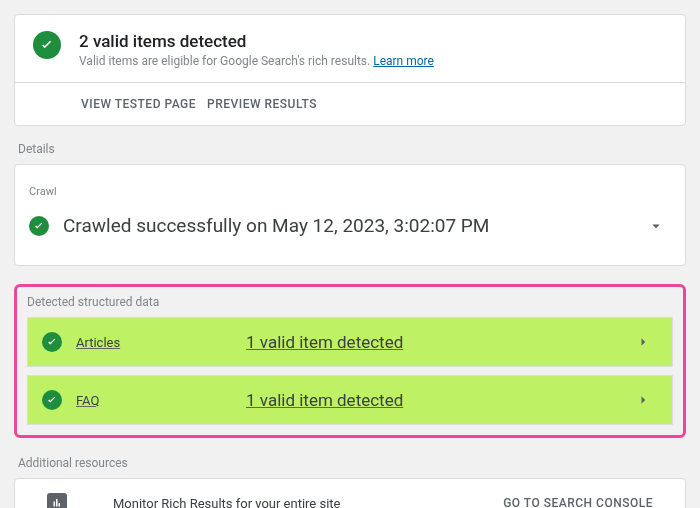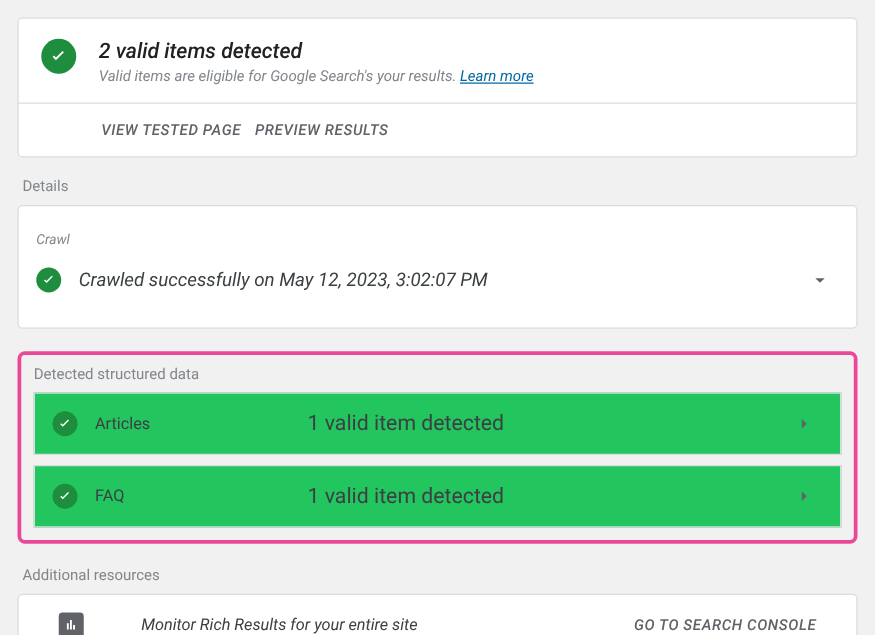--- a/index.html
+++ b/index.html
@@ -13,21 +13,20 @@
       width: 700px;
       height: 508px;
       padding: 14px;
       font-size: 13px;
       color: #5f6368;
     }
     .card {
       background: #fff;
       border: 1px solid #dadce0;
       border-radius: 4px;
-      font-style: italic;
     }
     .summary-card {
       margin-bottom: 16px;
     }
     .summary-top {
       display: flex;
       align-items: flex-start;
       padding: 16px 18px 14px 18px;
     }
     .check-circle {
@@ -99,21 +98,21 @@
       margin-bottom: 8px;
     }
     .row {
       display: flex;
       align-items: center;
       padding: 8px 0;
     }
     .row-text {
       margin-left: 14px;
       color: #3c4043;
-      font-size: 15px;
+      font-size: 19px;
       flex: 1;
     }
     .chevron {
       width: 18px;
       height: 18px;
       margin-right: 6px;
     }
     .chevron svg {
       width: 18px;
       height: 18px;
@@ -122,26 +121,27 @@
     .red-box {
       border: 3px solid #ec4899;
       border-radius: 6px;
       padding: 8px 10px 10px 10px;
       margin-bottom: 18px;
     }
     .red-box .section-label {
       margin-left: 0;
     }
     .data-row {
-      background: #22c55e;
+      background: #bef264;
       border: 1px solid #dadce0;
       display: flex;
       align-items: center;
       padding: 14px 14px;
       cursor: pointer;
+      text-decoration: underline;
     }
     .data-row + .data-row {
       margin-top: 8px;
     }
     .data-type {
       margin-left: 14px;
       color: #3c4043;
       font-size: 13px;
       width: 170px;
     }
@@ -191,21 +191,21 @@
 <div class="card summary-card">
   <div class="summary-top">
     <div class="check-circle">
       <svg viewBox="0 0 24 24">
           <path d="M9 16.2l-3.5-3.5 1.4-1.4L9 13.4l7.1-7.1 1.4 1.4z"></path>
         </svg>
     </div>
     <div class="summary-text">
       <div class="summary-title">2 valid items detected</div>
       <div class="summary-sub">
-        <span>Valid items are eligible for Google Search's your results. </span><a href="#">Learn more</a>
+        <span>Valid items are eligible for Google Search's rich results. </span><a href="#">Learn more</a>
       </div>
     </div>
   </div>
   <div class="summary-actions">
     <span class="text-btn">VIEW TESTED PAGE</span>
     <span class="text-btn">PREVIEW RESULTS</span>
   </div>
 </div>
 
 <div class="section-label">Details</div>

